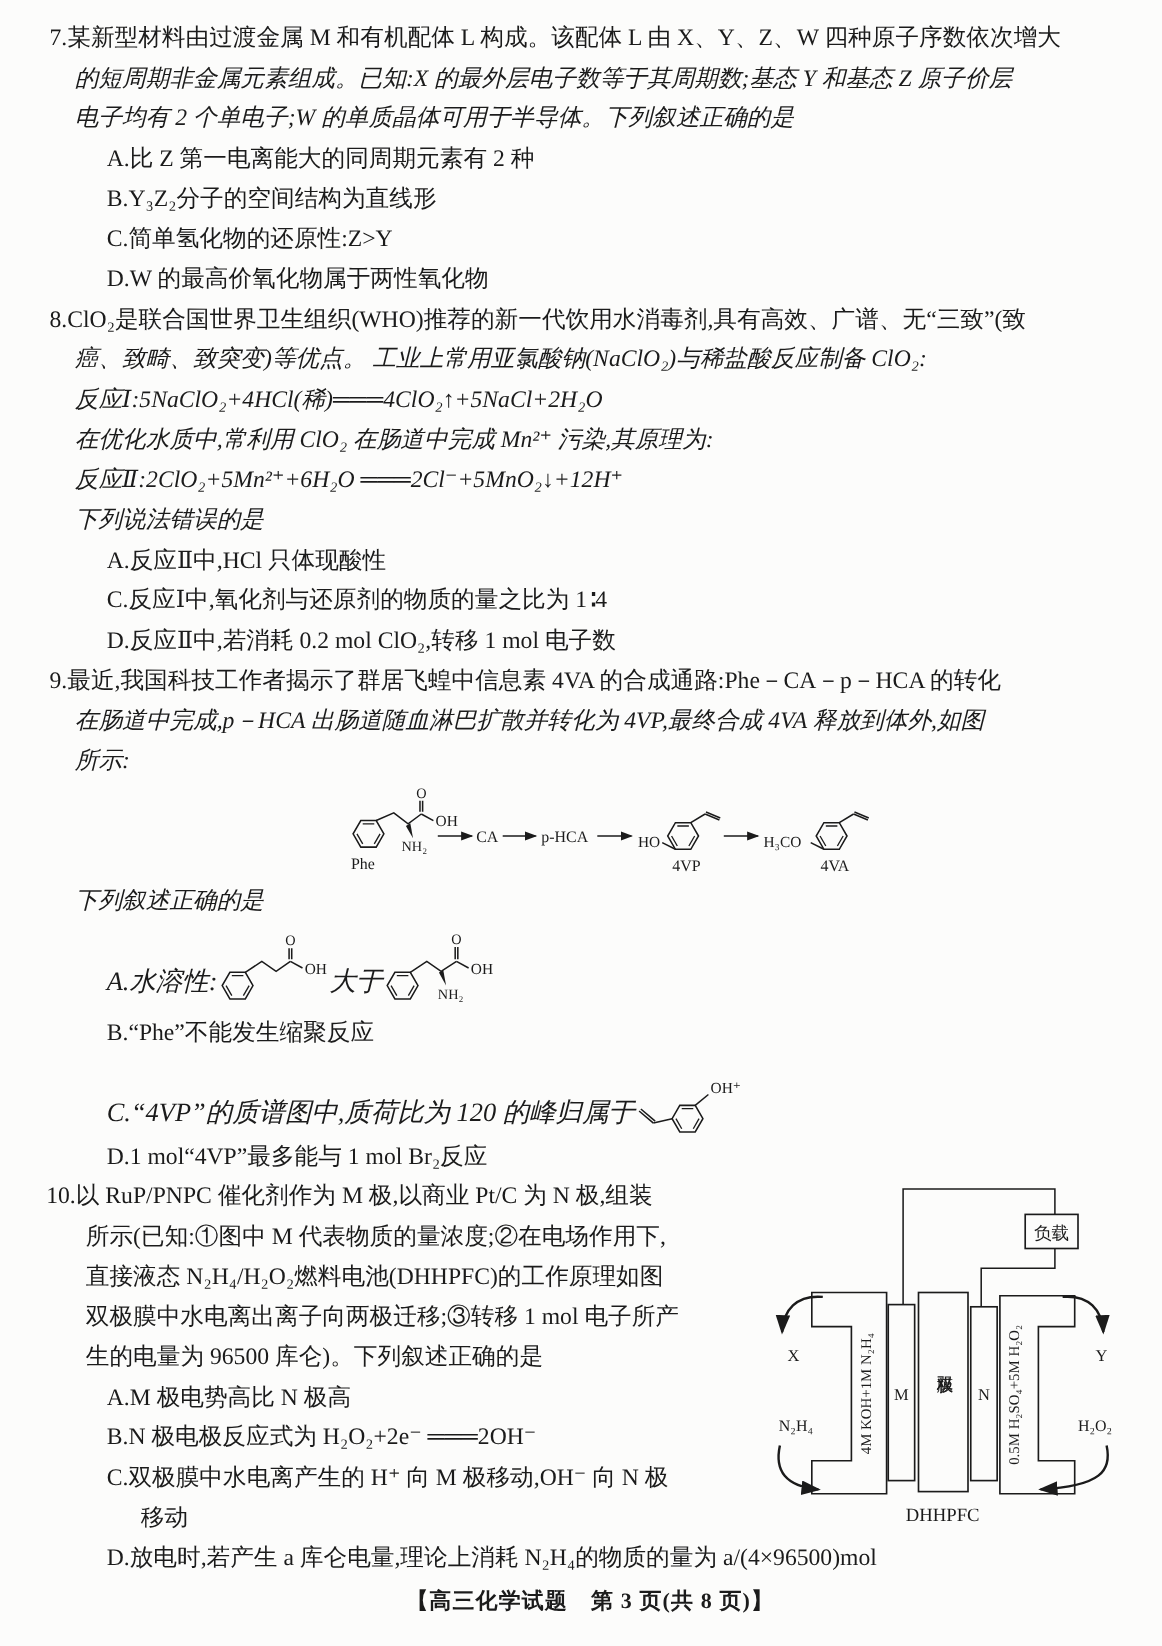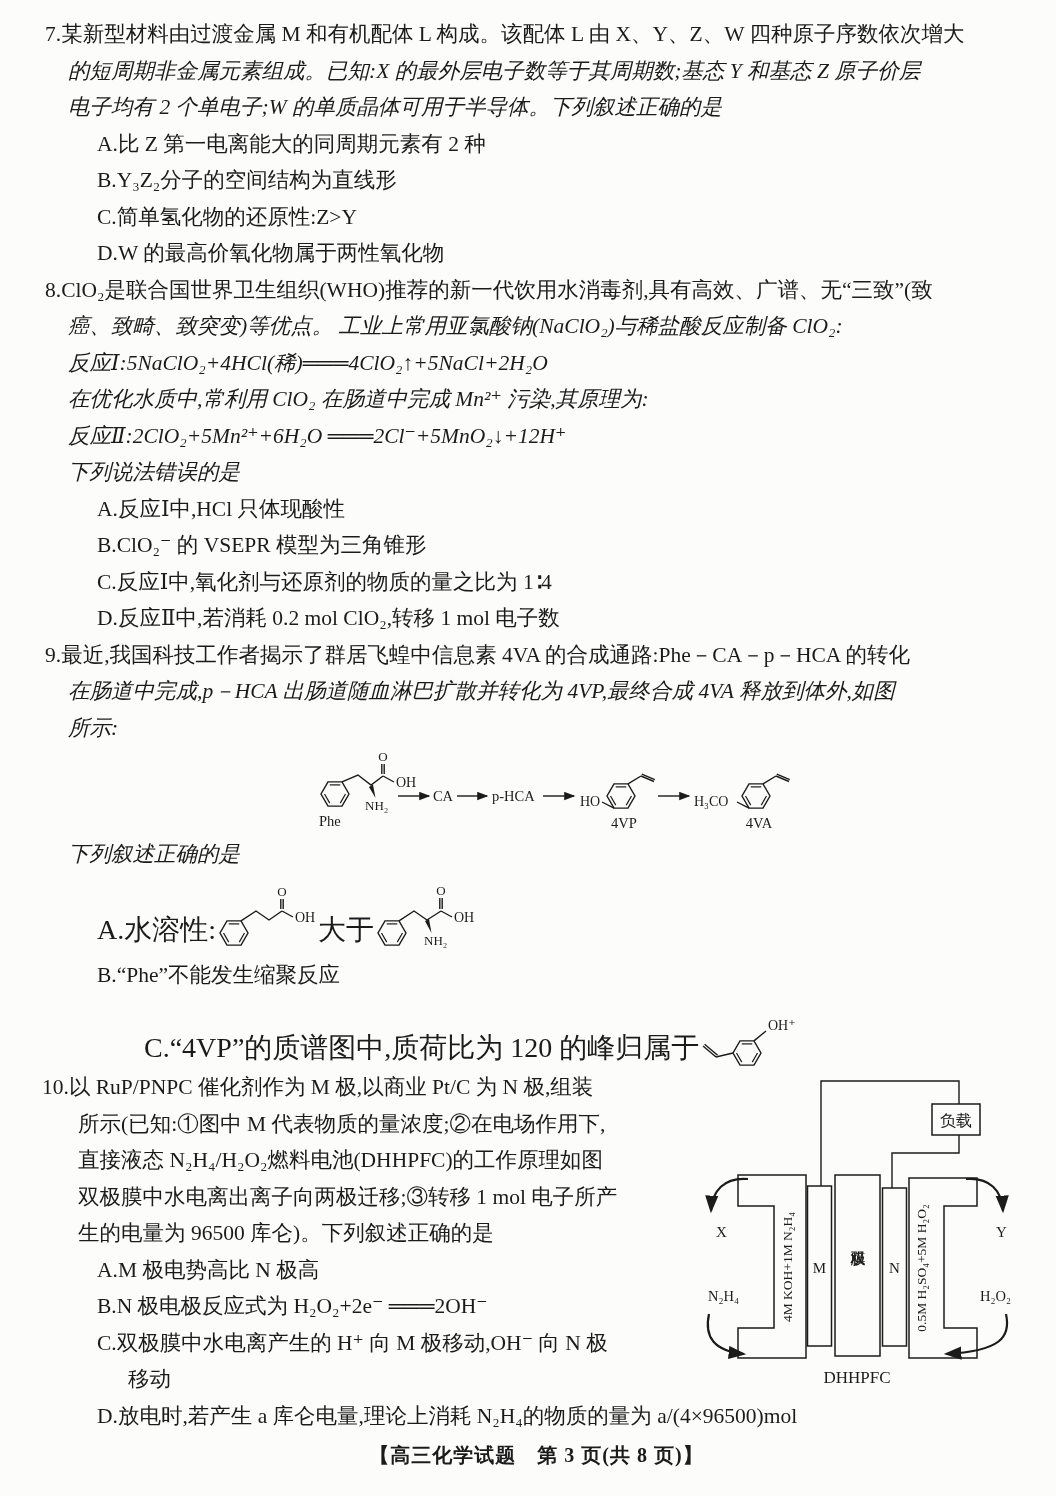--- a/index.html
+++ b/index.html
@@ -13,24 +13,24 @@
   .ind1{padding-left:23px;font-style:italic;}
   .ind2{padding-left:52px;}
   .q10 .c1{padding-left:36px;}
   .q10 .c2{padding-left:55px;}
   .q10 .c3{padding-left:86px;}
   .chem .bond{stroke:#1b1b1b;stroke-width:1.4;fill:none;}
   .chem .wedge{fill:#1b1b1b;stroke:none;}
   .chem text{font-family:"Liberation Serif","DejaVu Serif",serif;fill:#1b1b1b;}
   .pathway{margin:4px 0 2px 258px;display:block;}
   .optrow{display:flex;align-items:flex-end;margin-top:4px;}
-  .optrow .txt{font-size:28px;line-height:30px;margin-bottom:12px;white-space:nowrap;}
+  .optrow .txt{font-size:24px;line-height:30px;margin-bottom:12px;white-space:nowrap;font-style:italic;}
   .optrow.optA{padding-left:52px;}
   .optrow.optC{padding-left:52px;}
-  .optrow.optC .txt{margin-bottom:6px;margin-left:47px;}
+  .optrow.optC .txt{margin-bottom:6px;}
   .q10{position:relative;margin-left:-3px;}
   .q10-diagram{position:absolute;left:652px;top:2px;}
   .cell .box{stroke:#1b1b1b;stroke-width:1.5;fill:none;}
   .cell .wire{stroke:#1b1b1b;stroke-width:1.4;fill:none;}
   .cell .flow{stroke:#1b1b1b;stroke-width:2.2;fill:none;}
   .cell text{font-family:"Liberation Serif","DejaVu Serif",serif;fill:#1b1b1b;}
   .footer{margin-top:8px;text-align:center;font-size:20px;font-weight:600;letter-spacing:1px;}
 </style>
 </head>
 <body>
@@ -47,22 +47,21 @@
     <div class="ln ind2">D.W 的最高价氧化物属于两性氧化物</div>
   </section>
 
   <section>
     <div class="ln">8.ClO₂是联合国世界卫生组织(WHO)推荐的新一代饮用水消毒剂,具有高效、广谱、无“三致”(致</div>
     <div class="ln ind1">癌、致畸、致突变)等优点。 工业上常用亚氯酸钠(NaClO₂)与稀盐酸反应制备 ClO₂:</div>
     <div class="ln ind1">反应Ⅰ:5NaClO₂+4HCl(稀)═══4ClO₂↑+5NaCl+2H₂O</div>
     <div class="ln ind1">在优化水质中,常利用 ClO₂ 在肠道中完成 Mn²⁺ 污染,其原理为:</div>
     <div class="ln ind1">反应Ⅱ:2ClO₂+5Mn²⁺+6H₂O ═══2Cl⁻+5MnO₂↓+12H⁺</div>
     <div class="ln ind1">下列说法错误的是</div>
-    <div class="ln ind2">A.反应Ⅰ中,HCl 只体现酸性</div>
-    <div class="ln ind2">B.ClO₂⁻ 的 VSEPR 模型为三角锥形</div>
+    <div class="ln ind2">A.反应Ⅱ中,HCl 只体现酸性</div>
     <div class="ln ind2">C.反应Ⅰ中,氧化剂与还原剂的物质的量之比为 1∶4</div>
     <div class="ln ind2">D.反应Ⅱ中,若消耗 0.2 mol ClO₂,转移 1 mol 电子数</div>
   </section>
 
   <section>
     <div class="ln">9.最近,我国科技工作者揭示了群居飞蝗中信息素 4VA 的合成通路:Phe－CA－p－HCA 的转化</div>
     <div class="ln ind1">在肠道中完成,p－HCA 出肠道随血淋巴扩散并转化为 4VP,最终合成 4VA 释放到体外,如图</div>
     <div class="ln ind1">所示:</div>
 
     <svg class="chem pathway" width="505" height="84" viewBox="0 0 505 84">
@@ -147,20 +146,21 @@
       <svg class="chem" width="120" height="72" viewBox="0 0 120 72">
         <line class="bond" x1="4" y1="49" x2="17" y2="60"></line>
         <line class="bond" x1="5.6" y1="47.2" x2="18.6" y2="58.2"></line>
         <line class="bond" x1="17" y1="60" x2="34" y2="56"></line>
         <use href="#benzene" transform="translate(48,56)"></use>
         <line class="bond" x1="55" y1="43.9" x2="67" y2="34"></line>
         <text x="69" y="33" font-size="14">OH⁺</text>
       </svg>
     </div>
 
+    <div class="ln ind2">D.1 mol“4VP”最多能与 1 mol Br₂反应</div>
   </section>
 
   <section class="q10">
     <div class="ln">10.以 RuP/PNPC 催化剂作为 M 极,以商业 Pt/C 为 N 极,组装</div>
     <div class="ln c1">所示(已知:①图中 M 代表物质的量浓度;②在电场作用下,</div>
     <div class="ln c1">直接液态 N₂H₄/H₂O₂燃料电池(DHHPFC)的工作原理如图</div>
     <div class="ln c1">双极膜中水电离出离子向两极迁移;③转移 1 mol 电子所产</div>
     <div class="ln c1">生的电量为 96500 库仑)。下列叙述正确的是</div>
     <div class="ln c2">A.M 极电势高比 N 极高</div>
     <div class="ln c2">B.N 极电极反应式为 H₂O₂+2e⁻ ═══2OH⁻</div>

